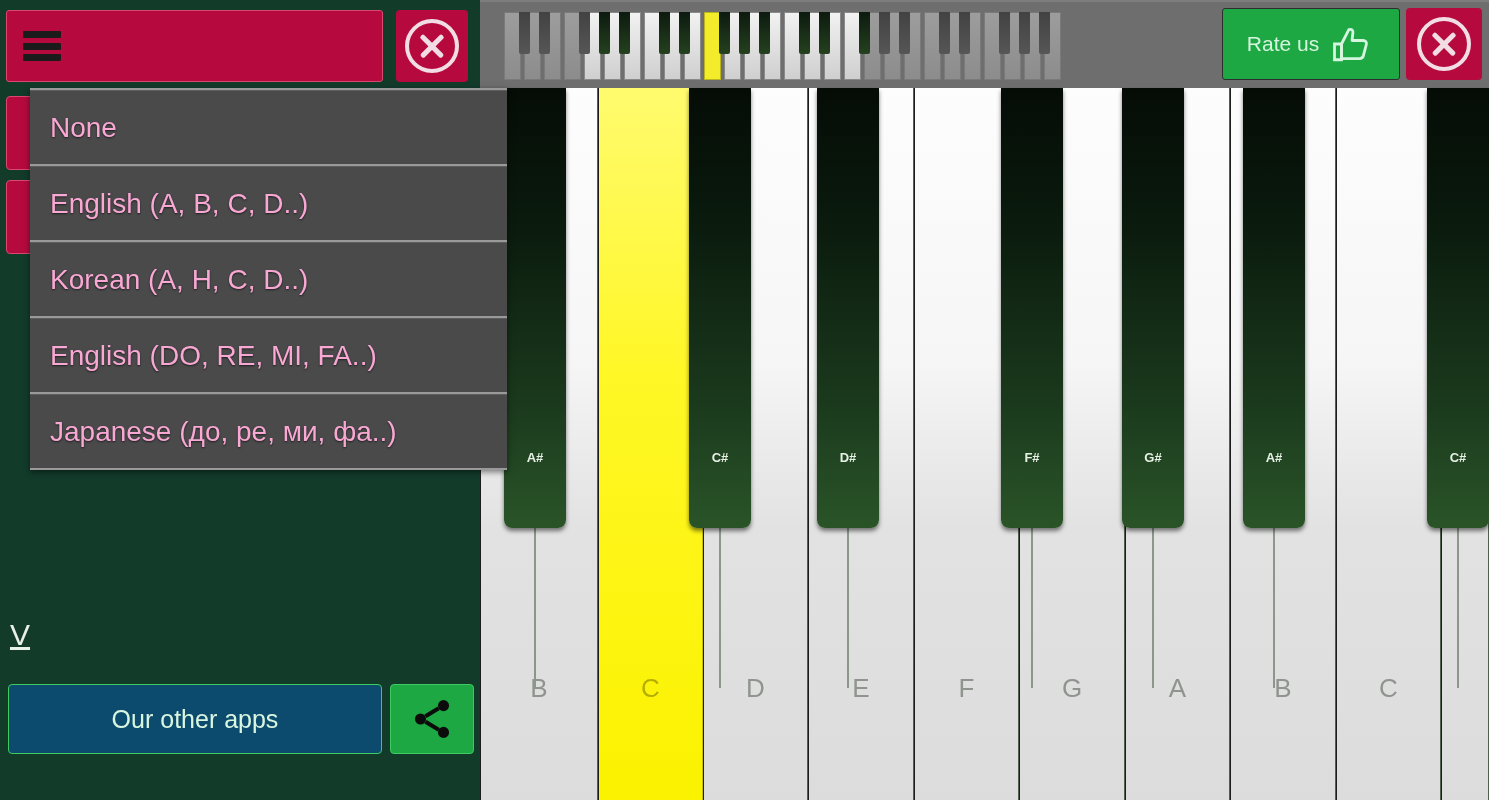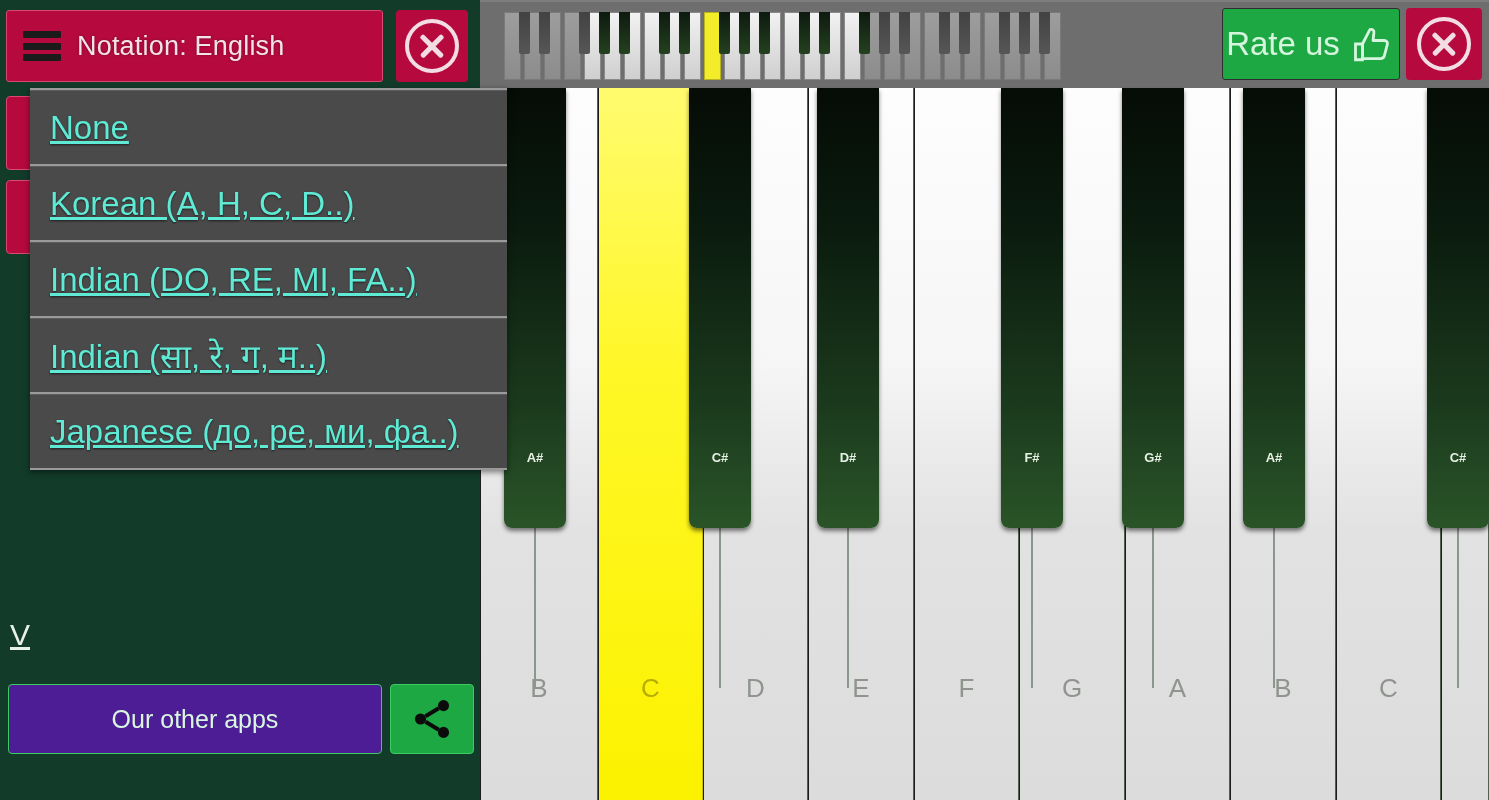--- a/index.html
+++ b/index.html
@@ -70,21 +70,21 @@
 
   .version-link {
     position: absolute; left: 10px; top: 618px;
     color: #e8f0ea; font-size: 30px; text-decoration: underline;
     white-space: nowrap;
   }
 
   .other-apps-btn {
     position: absolute; left: 8px; top: 684px;
     width: 374px; height: 70px;
-    background: #4c1d95; border: 1px solid #3ecb62; border-radius: 4px;
+    background: #0c4a6e; border: 1px solid #3ecb62; border-radius: 4px;
     display:flex; align-items:center; justify-content:center;
     cursor: pointer;
   }
   .other-apps-btn span { color: #d9f7e0; font-size: 25px; }
 
   .share-btn {
     position: absolute; left: 390px; top: 684px;
     width: 84px; height: 70px;
     background: #1da843; border: 1px solid #3ecb62; border-radius: 4px;
     display:flex; align-items:center; justify-content:center;
@@ -108,23 +108,22 @@
   .dd-item {
     height: 74px;
     background: #4a4a4a;
     display: flex; align-items: center;
     padding-left: 20px;
     margin-bottom: 2px;
     border-top: 1px solid #5d5d5d;
     cursor: pointer;
   }
   .dd-item span {
-    color: #5eead4; font-size: 33px; white-space: nowrap;
+    color: #f9a8d4; font-size: 28px; white-space: nowrap;
     text-shadow: 0 1px 2px rgba(0,0,0,0.6);
-    text-decoration: underline;
   }
 
   
   .kb-region {
     position: absolute; left: 480px; top: 0;
     width: 1009px; height: 800px;
     background: #000;
   }
   
   .mini-nav {
@@ -145,21 +144,21 @@
   .mb.dim { background: linear-gradient(#424242,#565656); }
 
   
   .rate-btn {
     position: absolute; left: 742px; top: 8px;
     width: 178px; height: 72px;
     background: #1da843; border: 1px solid #2e2e2e; border-radius: 3px;
     display:flex; align-items:center; justify-content:center; gap: 10px;
     z-index: 20; cursor: pointer;
   }
-  .rate-btn .lbl { color:#d6f5de; font-size: 33px; }
+  .rate-btn .lbl { color:#d6f5de; font-size: 21px; }
   .close-btn-right {
     position: absolute; left: 926px; top: 8px;
     width: 76px; height: 72px;
     background: #b60a3f; border-radius: 4px;
     display:flex; align-items:center; justify-content:center;
     z-index: 20; cursor: pointer;
   }
 
   
   .piano {
@@ -343,21 +342,20 @@
     <div class="side-btn b-a"></div>
     <div class="side-btn b-b"></div>
 
     <div class="topbar-row">
       <div class="notation-btn">
         <div class="hamburger">
           <span></span>
             <span></span>
             <span></span>
         </div>
-        <div class="notation-label">Notation: English</div>
       </div>
       <div class="close-btn-left">
         <div class="x-circle">
           <div class="ring"></div>
             <div class="b1"></div>
             <div class="b2"></div>
         </div>
       </div>
     </div>
 
@@ -376,26 +374,26 @@
       </svg>
     </div>
 
   </div>
 
   <div class="dropdown" id="dropdown">
       <div class="dd-item">
         <span>None</span>
       </div>
       <div class="dd-item">
+        <span>English (A, B, C, D..)</span>
+      </div>
+      <div class="dd-item">
         <span>Korean (A, H, C, D..)</span>
       </div>
       <div class="dd-item">
-        <span>Indian (DO, RE, MI, FA..)</span>
-      </div>
-      <div class="dd-item">
-        <span>Indian (सा, रे, ग, म..)</span>
+        <span>English (DO, RE, MI, FA..)</span>
       </div>
       <div class="dd-item">
         <span>Japanese (до, ре, ми, фа..)</span>
       </div>
     </div>
 
 </div>
 
 </body></html>

